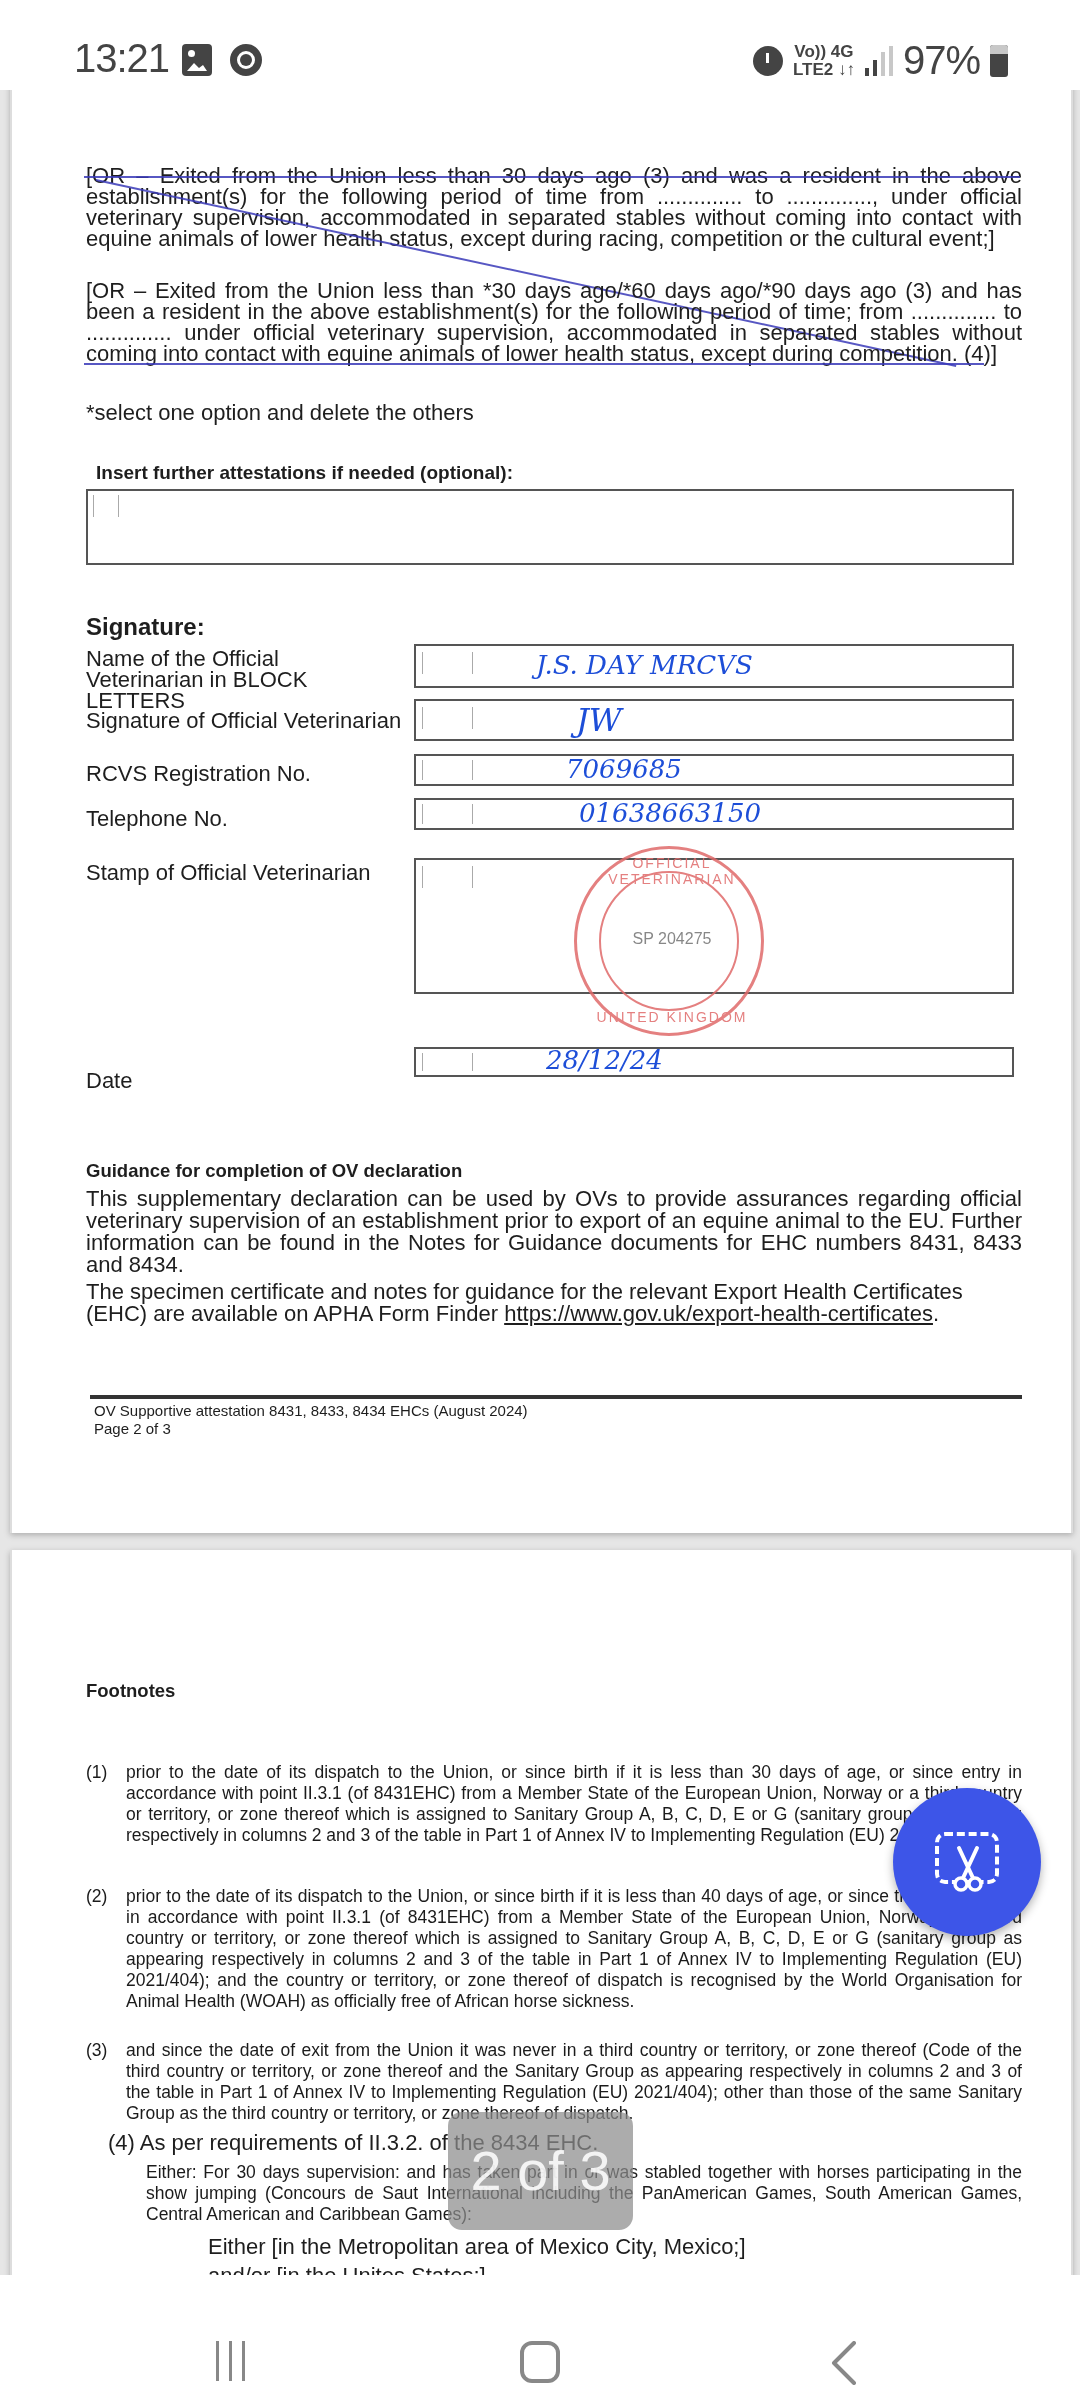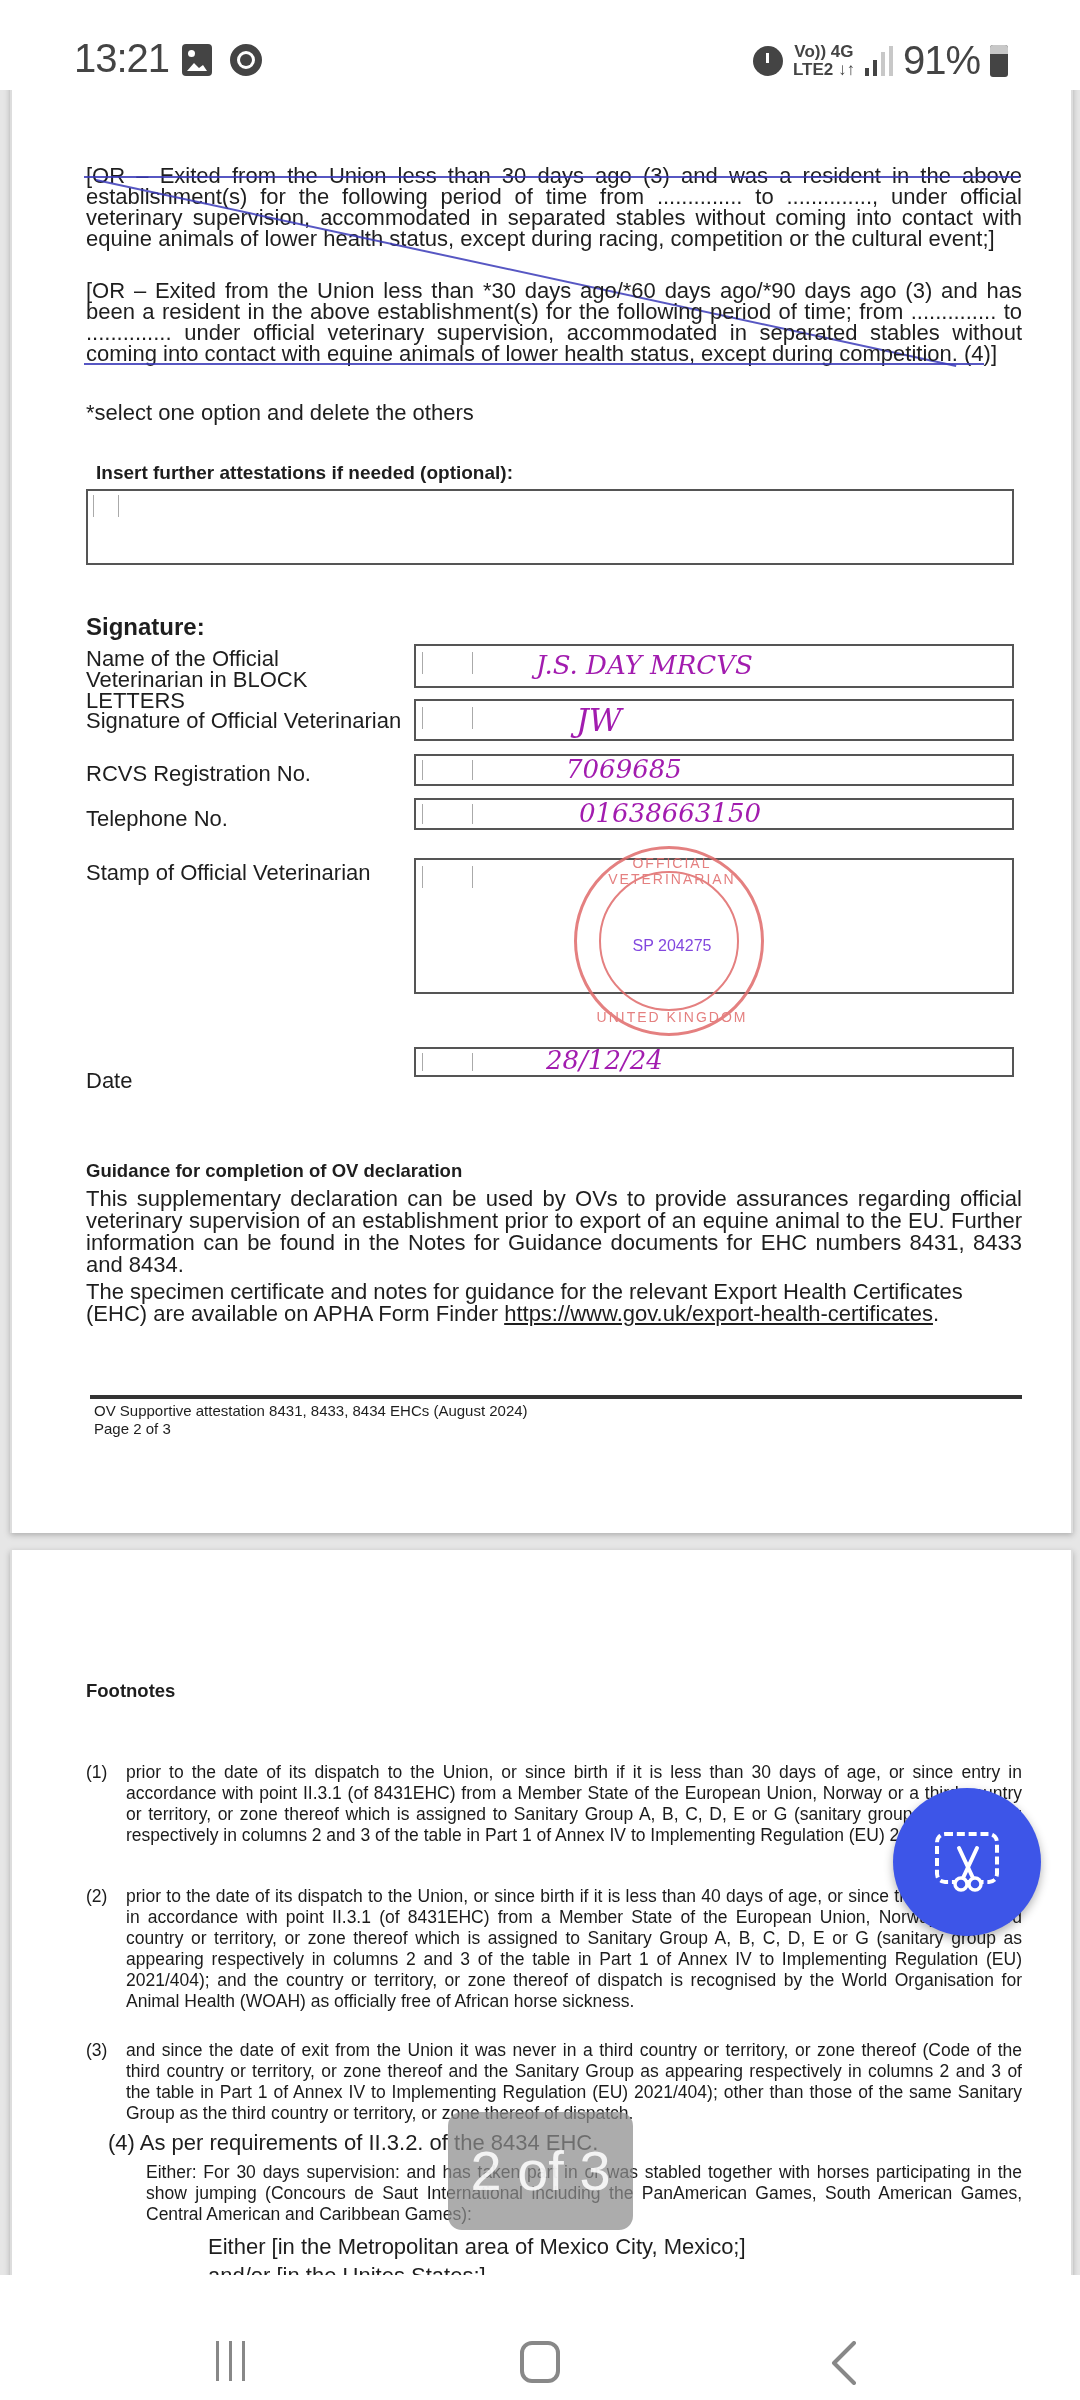--- a/index.html
+++ b/index.html
@@ -31,25 +31,25 @@
   .page { position: absolute; left: 10px; width: 1063px; background: #fff; box-shadow: 0 2px 6px rgba(0,0,0,0.25); border-left: 2px solid #ddd; border-right: 2px solid #ddd; }
   .page1 { top: -20px; height: 1463px; }
   .page2 { top: 1460px; height: 800px; }
 
   .doc { position: absolute; left: 74px; width: 936px; font-size: 22px; line-height: 21px; color: #1e1e1e; }
   .justify { text-align: justify; }
   .strike-line { position: absolute; height: 2px; background: #3a3ab8; transform-origin: left center; opacity: .85; }
   .bold { font-weight: bold; }
   .field-box { position: absolute; left: 402px; width: 600px; border: 2px solid #555; background: #fff; }
   .field-box .mark { position: absolute; top: 6px; width: 1px; height: 22px; background: #aaa; }
-  .hand { position: absolute; font-family: "DejaVu Serif", serif; font-style: italic; color: #a21caf; font-size: 26px; }
+  .hand { position: absolute; font-family: "DejaVu Serif", serif; font-style: italic; color: #1d4ed8; font-size: 26px; }
 
   .stamp { position: absolute; width: 190px; height: 190px; border-radius: 50%; border: 3px solid #e06a6a; opacity: .85; }
   .stamp-inner { position: absolute; left: 22px; top: 22px; width: 140px; height: 140px; border-radius: 50%; border: 2px solid #e06a6a; }
-  .stamp-text { position: absolute; left: 0; top: 88px; width: 190px; text-align: center; color: #6d28d9; font-size: 16px; }
+  .stamp-text { position: absolute; left: 0; top: 81px; width: 190px; text-align: center; color: #737373; font-size: 16px; }
   .stamp-top { position: absolute; left: 0; top: 6px; width: 190px; text-align: center; color: #e06a6a; font-size: 14px; letter-spacing: 2px; }
   .stamp-bot { position: absolute; left: 0; top: 160px; width: 190px; text-align: center; color: #e06a6a; font-size: 14px; letter-spacing: 2px; }
 
   .footer-rule { position: absolute; left: 78px; width: 932px; height: 4px; background: #333; }
 
   .fn { position: absolute; left: 114px; width: 896px; font-size: 17.5px; line-height: 21px; text-align: justify; }
   .fn .num { position: absolute; left: -40px; top: 0; }
 
   
   .page-indicator { position: absolute; left: 448px; top: 2112px; width: 185px; height: 118px; background: rgba(140,140,140,0.72); border-radius: 14px; color: rgba(255,255,255,0.85); font-size: 56px; font-weight: 300; text-align: center; line-height: 118px; z-index: 6; }
@@ -77,21 +77,21 @@
     <div class="sb-net">
       <div>Vo)) 4G</div>
       <div>LTE2 ↓↑</div>
     </div>
     <div class="sb-signal">
       <span style="height:8px"></span>
         <span style="height:16px"></span>
         <span class="dim" style="height:24px"></span>
         <span class="dim" style="height:30px"></span>
     </div>
-    <div class="sb-batt-text">91%</div>
+    <div class="sb-batt-text">97%</div>
     <div class="sb-batt"></div>
   </div>
 </div>
 
 <div class="viewer">
 
   <div class="page page1">
     <p class="doc justify" style="top:95px;">[OR – Exited from the Union less than 30 days ago (3) and was a resident in the above establishment(s) for the following period of time from .............. to .............., under official veterinary supervision, accommodated in separated stables without coming into contact with equine animals of lower health status, except during racing, competition or the cultural event;]</p>
 
     <div class="strike-line" style="left:72px; top:106px; width:936px; transform: rotate(0deg);"></div>

